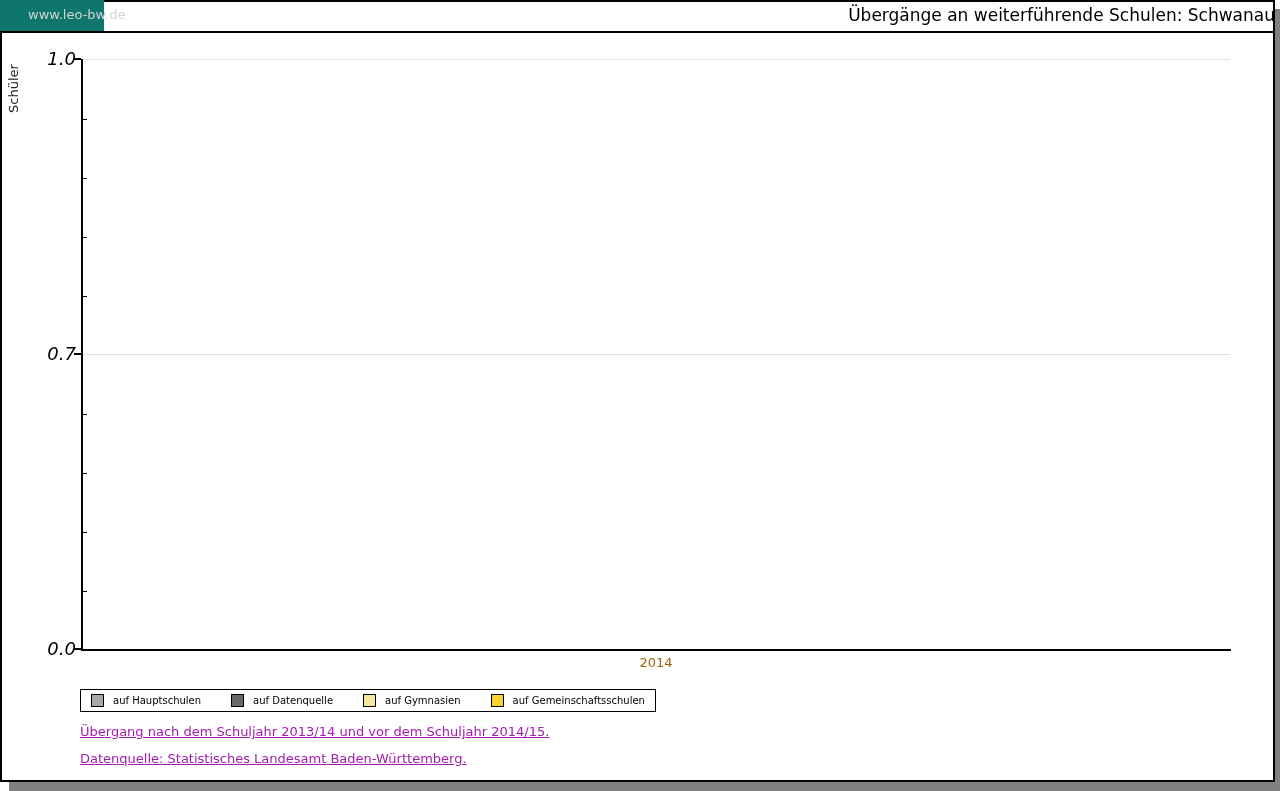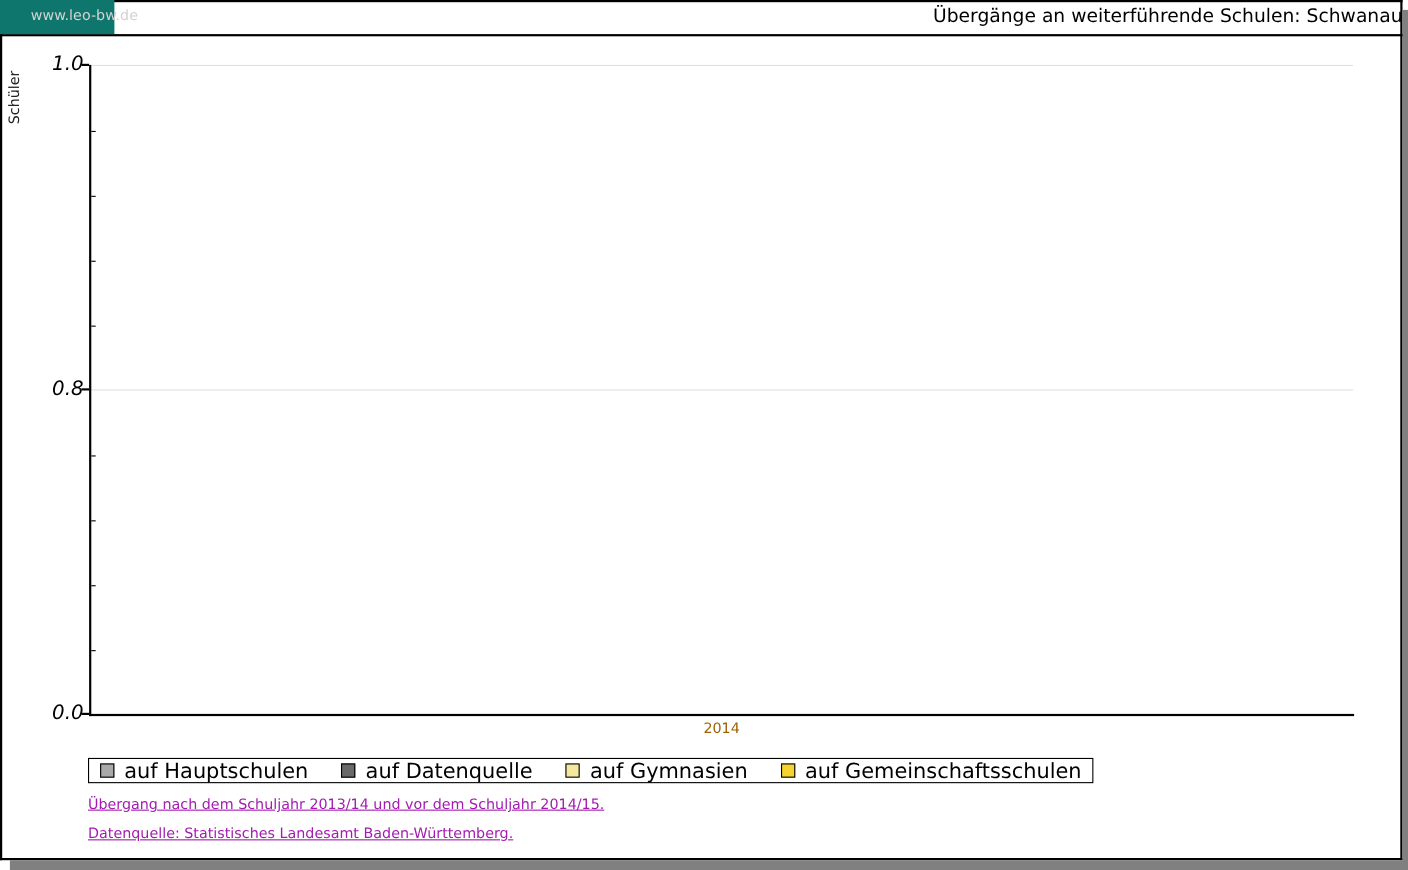--- a/index.html
+++ b/index.html
@@ -62,21 +62,21 @@
   .legend-box {
     left: 80px; top: 689px;
     display: inline-flex; align-items: center;
     border: 1px solid #000; background: #fff;
     padding: 3px 10px; gap: 30px; height: 23px;
   }
   .legend-item { display: inline-flex; align-items: center; gap: 9px; }
   .legend-swatch {
     width: 13px; height: 13px; border: 1px solid #000; display: inline-block;
   }
-  .legend-label { font-size: 19px; color: #000; white-space: nowrap; }
+  .legend-label { font-size: 10px; color: #000; white-space: nowrap; }
 
   
   .footer-line { left: 80px; font-size: 13px; color: #a21caf; white-space: nowrap; text-decoration: underline; }
   .footer-1 { top: 724px; }
   .footer-2 { top: 751px; }
 </style>
 </head>
 <body>
 
 <div class="abs frame-top"></div>
@@ -104,21 +104,21 @@
 <div class="abs tick-minor" style="top:119px"></div>
 <div class="abs tick-minor" style="top:178px"></div>
 <div class="abs tick-minor" style="top:237px"></div>
 <div class="abs tick-minor" style="top:296px"></div>
 <div class="abs tick-minor" style="top:414px"></div>
 <div class="abs tick-minor" style="top:473px"></div>
 <div class="abs tick-minor" style="top:532px"></div>
 <div class="abs tick-minor" style="top:591px"></div>
 
 <div class="abs ytick-label" style="top:52px">1.0</div>
-<div class="abs ytick-label" style="top:347px">0.8</div>
+<div class="abs ytick-label" style="top:347px">0.7</div>
 <div class="abs ytick-label" style="top:642px">0.0</div>
 
 <div class="abs xtick-label">2014</div>
 <div class="abs y-axis-title">Schüler</div>
 
 <div class="abs legend-box">
   <span class="legend-item">
     <span class="legend-swatch" style="background: rgb(169, 169, 169);"></span>
     <span class="legend-label">auf Hauptschulen</span>
   </span>

